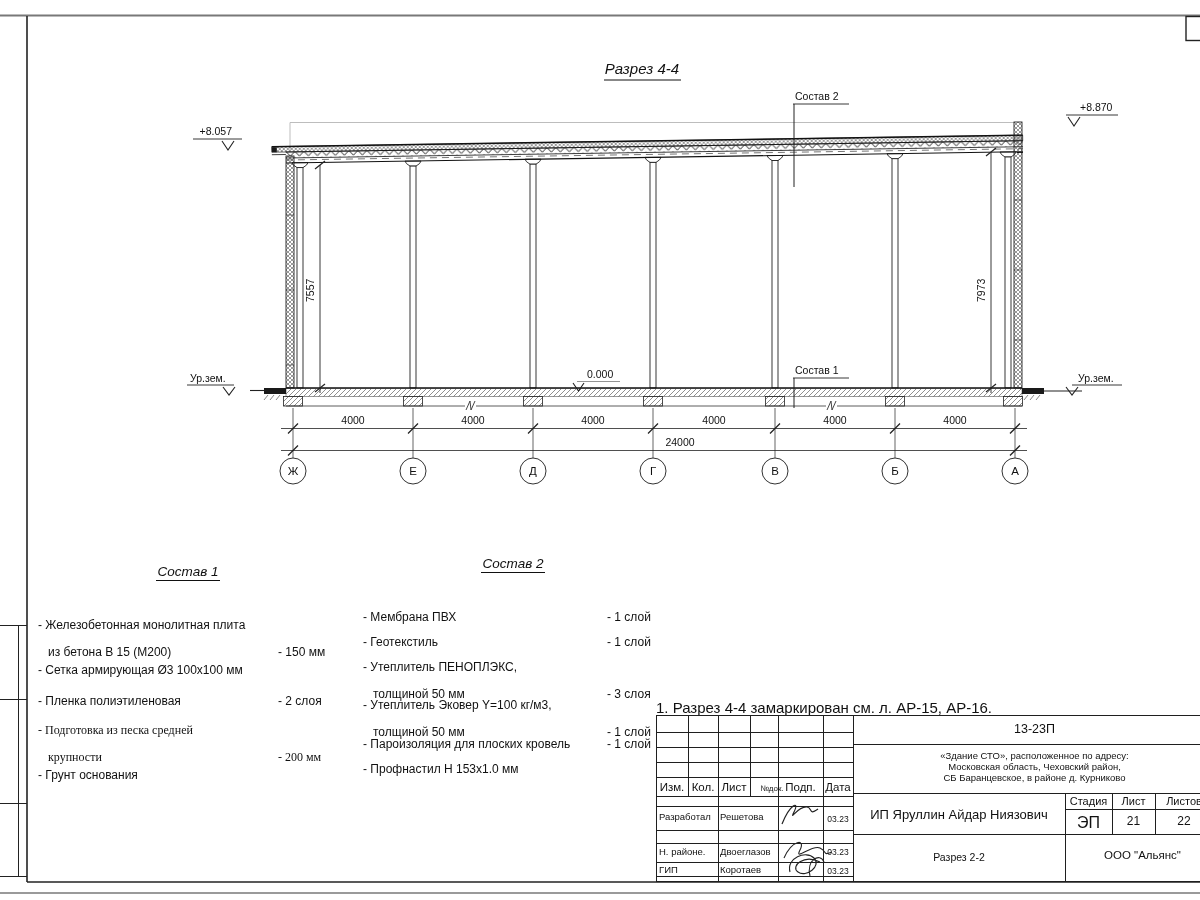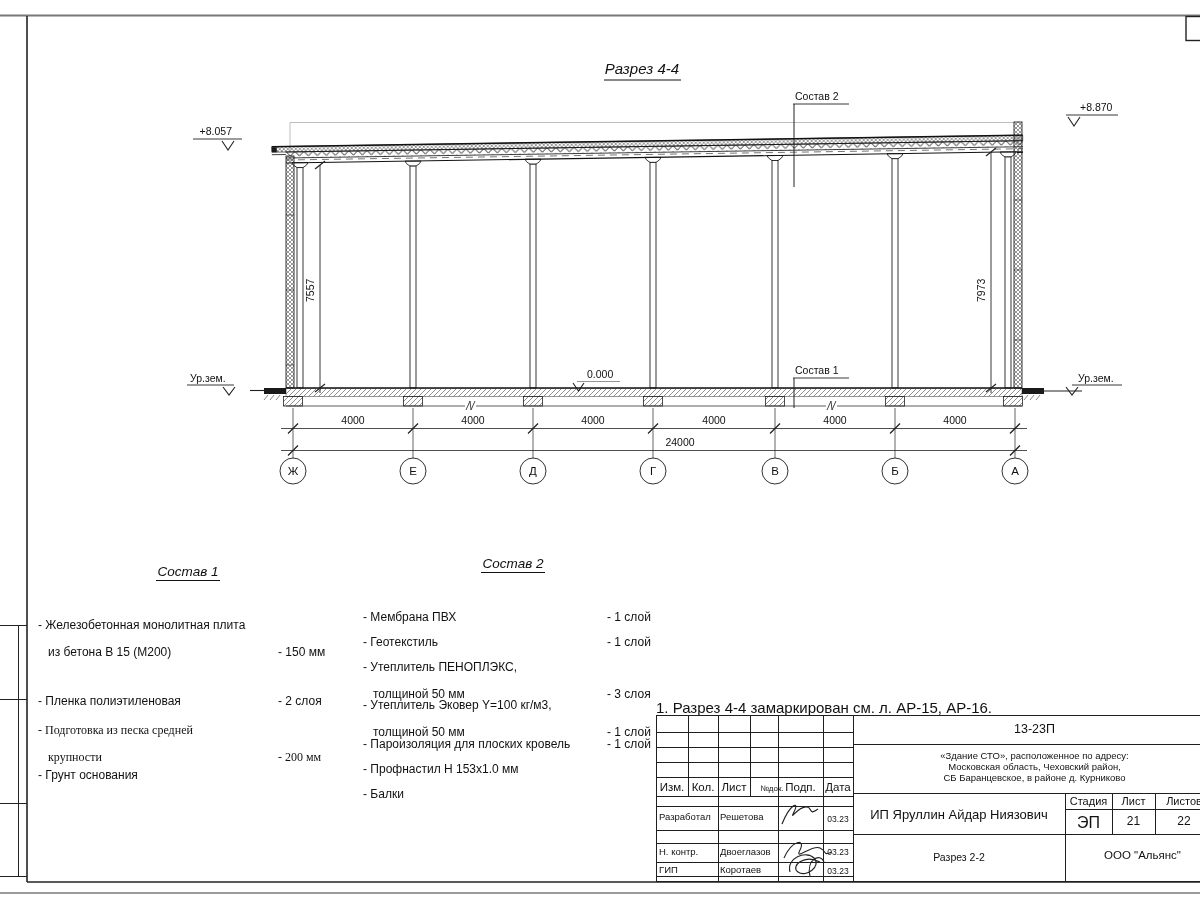--- a/index.html
+++ b/index.html
@@ -261,20 +261,23 @@
     </g>
   </svg>
 
   <div class="slist" style="left:38px;top:558px;width:300px;height:240px;">
     <div class="ltitle" style="top:6px;"><span>Состав 1</span></div>
     <div class="sitem" style="top:60px;">
       <div class="l1">- Железобетонная  монолитная плита</div>
       <div class="l2">из бетона В 15 (М200)</div>
       <span class="val" style="left:240px;">- 150 мм</span>
     </div>
+    <div class="sitem" style="top:105px;">
+      <div class="l1">- Сетка армирующая Ø3 100х100 мм</div>
+    </div>
     <div class="sitem" style="top:136px;">
       <div class="l1">- Пленка полиэтиленовая</div>
       <span class="val" style="left:240px;">- 2 слоя</span>
     </div>
     <div class="sitem" style="top:165px;font-family:Liberation Serif, serif;">
       <div class="l1">- Подготовка из песка средней</div>
       <div class="l2">крупности</div>
       <span class="val" style="left:240px;">- 200 мм</span>
     </div>
     <div class="sitem" style="top:210px;">
@@ -301,23 +304,20 @@
       <div class="l1">- Утеплитель Эковер Y=100 кг/м3,</div>
       <div class="l2">толщиной 50 мм</div>
       <span class="val" style="left:244px;">- 1 слой</span>
     </div>
     <div class="sitem" style="top:189px;">
       <div class="l1">- Пароизоляция для плоских кровель</div>
       <span class="val" style="left:244px;">- 1 слой</span>
     </div>
     <div class="sitem" style="top:214px;">
       <div class="l1">- Профнастил Н 153х1.0 мм</div>
-    </div>
-    <div class="sitem" style="top:239px;">
-      <div class="l1">- Балки</div>
     </div>
   </div>
 
   <div id="note" style="left:656px;top:699px;">1. Разрез 4-4 замаркирован см. л. АР-15, АР-16.</div>
 
   <div id="stamp">
     <div class="outer"></div>
 
     <div class="vl" style="left:32px;top:0;height:81px;"></div>
     <div class="vl" style="left:62px;top:0;height:81px;"></div>
@@ -352,21 +352,21 @@
     <div class="cell ctr" style="left:0;top:66px;width:32px;font-size:11.5px;">Изм.</div>
     <div class="cell ctr" style="left:32px;top:66px;width:30px;font-size:11.5px;">Кол.</div>
     <div class="cell ctr" style="left:62px;top:66px;width:32px;font-size:11.5px;">Лист</div>
     <div class="cell ctr" style="left:102px;top:69px;width:28px;font-size:8px;">№док.</div>
     <div class="cell ctr" style="left:122px;top:66px;width:45px;font-size:11.5px;">Подп.</div>
     <div class="cell ctr" style="left:167px;top:66px;width:30px;font-size:11.5px;">Дата</div>
 
     <div class="cell" style="left:3px;top:96px;font-size:9.5px;">Разработал</div>
     <div class="cell" style="left:64px;top:96px;font-size:9.5px;">Решетова</div>
     <div class="cell ctr" style="left:167px;top:99px;width:30px;font-size:8.5px;">03.23</div>
-    <div class="cell" style="left:3px;top:131px;font-size:9.5px;">Н. контр.</div>
+    <div class="cell" style="left:3px;top:131px;font-size:9.5px;">Н. районе.</div>
     <div class="cell" style="left:64px;top:131px;font-size:9.5px;">Двоеглазов</div>
     <div class="cell ctr" style="left:167px;top:132px;width:30px;font-size:8.5px;">03.23</div>
     <div class="cell" style="left:3px;top:149px;font-size:9.5px;">ГИП</div>
     <div class="cell" style="left:64px;top:149px;font-size:9.5px;">Коротаев</div>
     <div class="cell ctr" style="left:167px;top:151px;width:30px;font-size:8.5px;">03.23</div>
 
     <svg width="80" height="86" style="position:absolute;left:120px;top:81px;">
       <path d="M6,28 C14,8 24,4 18,16 C13,26 22,10 31,11 C37,12 32,20 42,13" fill="none" stroke="#222" stroke-width="1.2"></path>
       <path d="M8,62 C16,44 30,42 24,54 C18,66 36,48 44,52 C52,56 46,60 56,56 M14,76 C10,62 30,54 38,62 C46,70 30,82 22,76 C14,70 28,58 44,66 M34,80 C30,64 44,56 48,66" fill="none" stroke="#222" stroke-width="1.1"></path>
     </svg>

